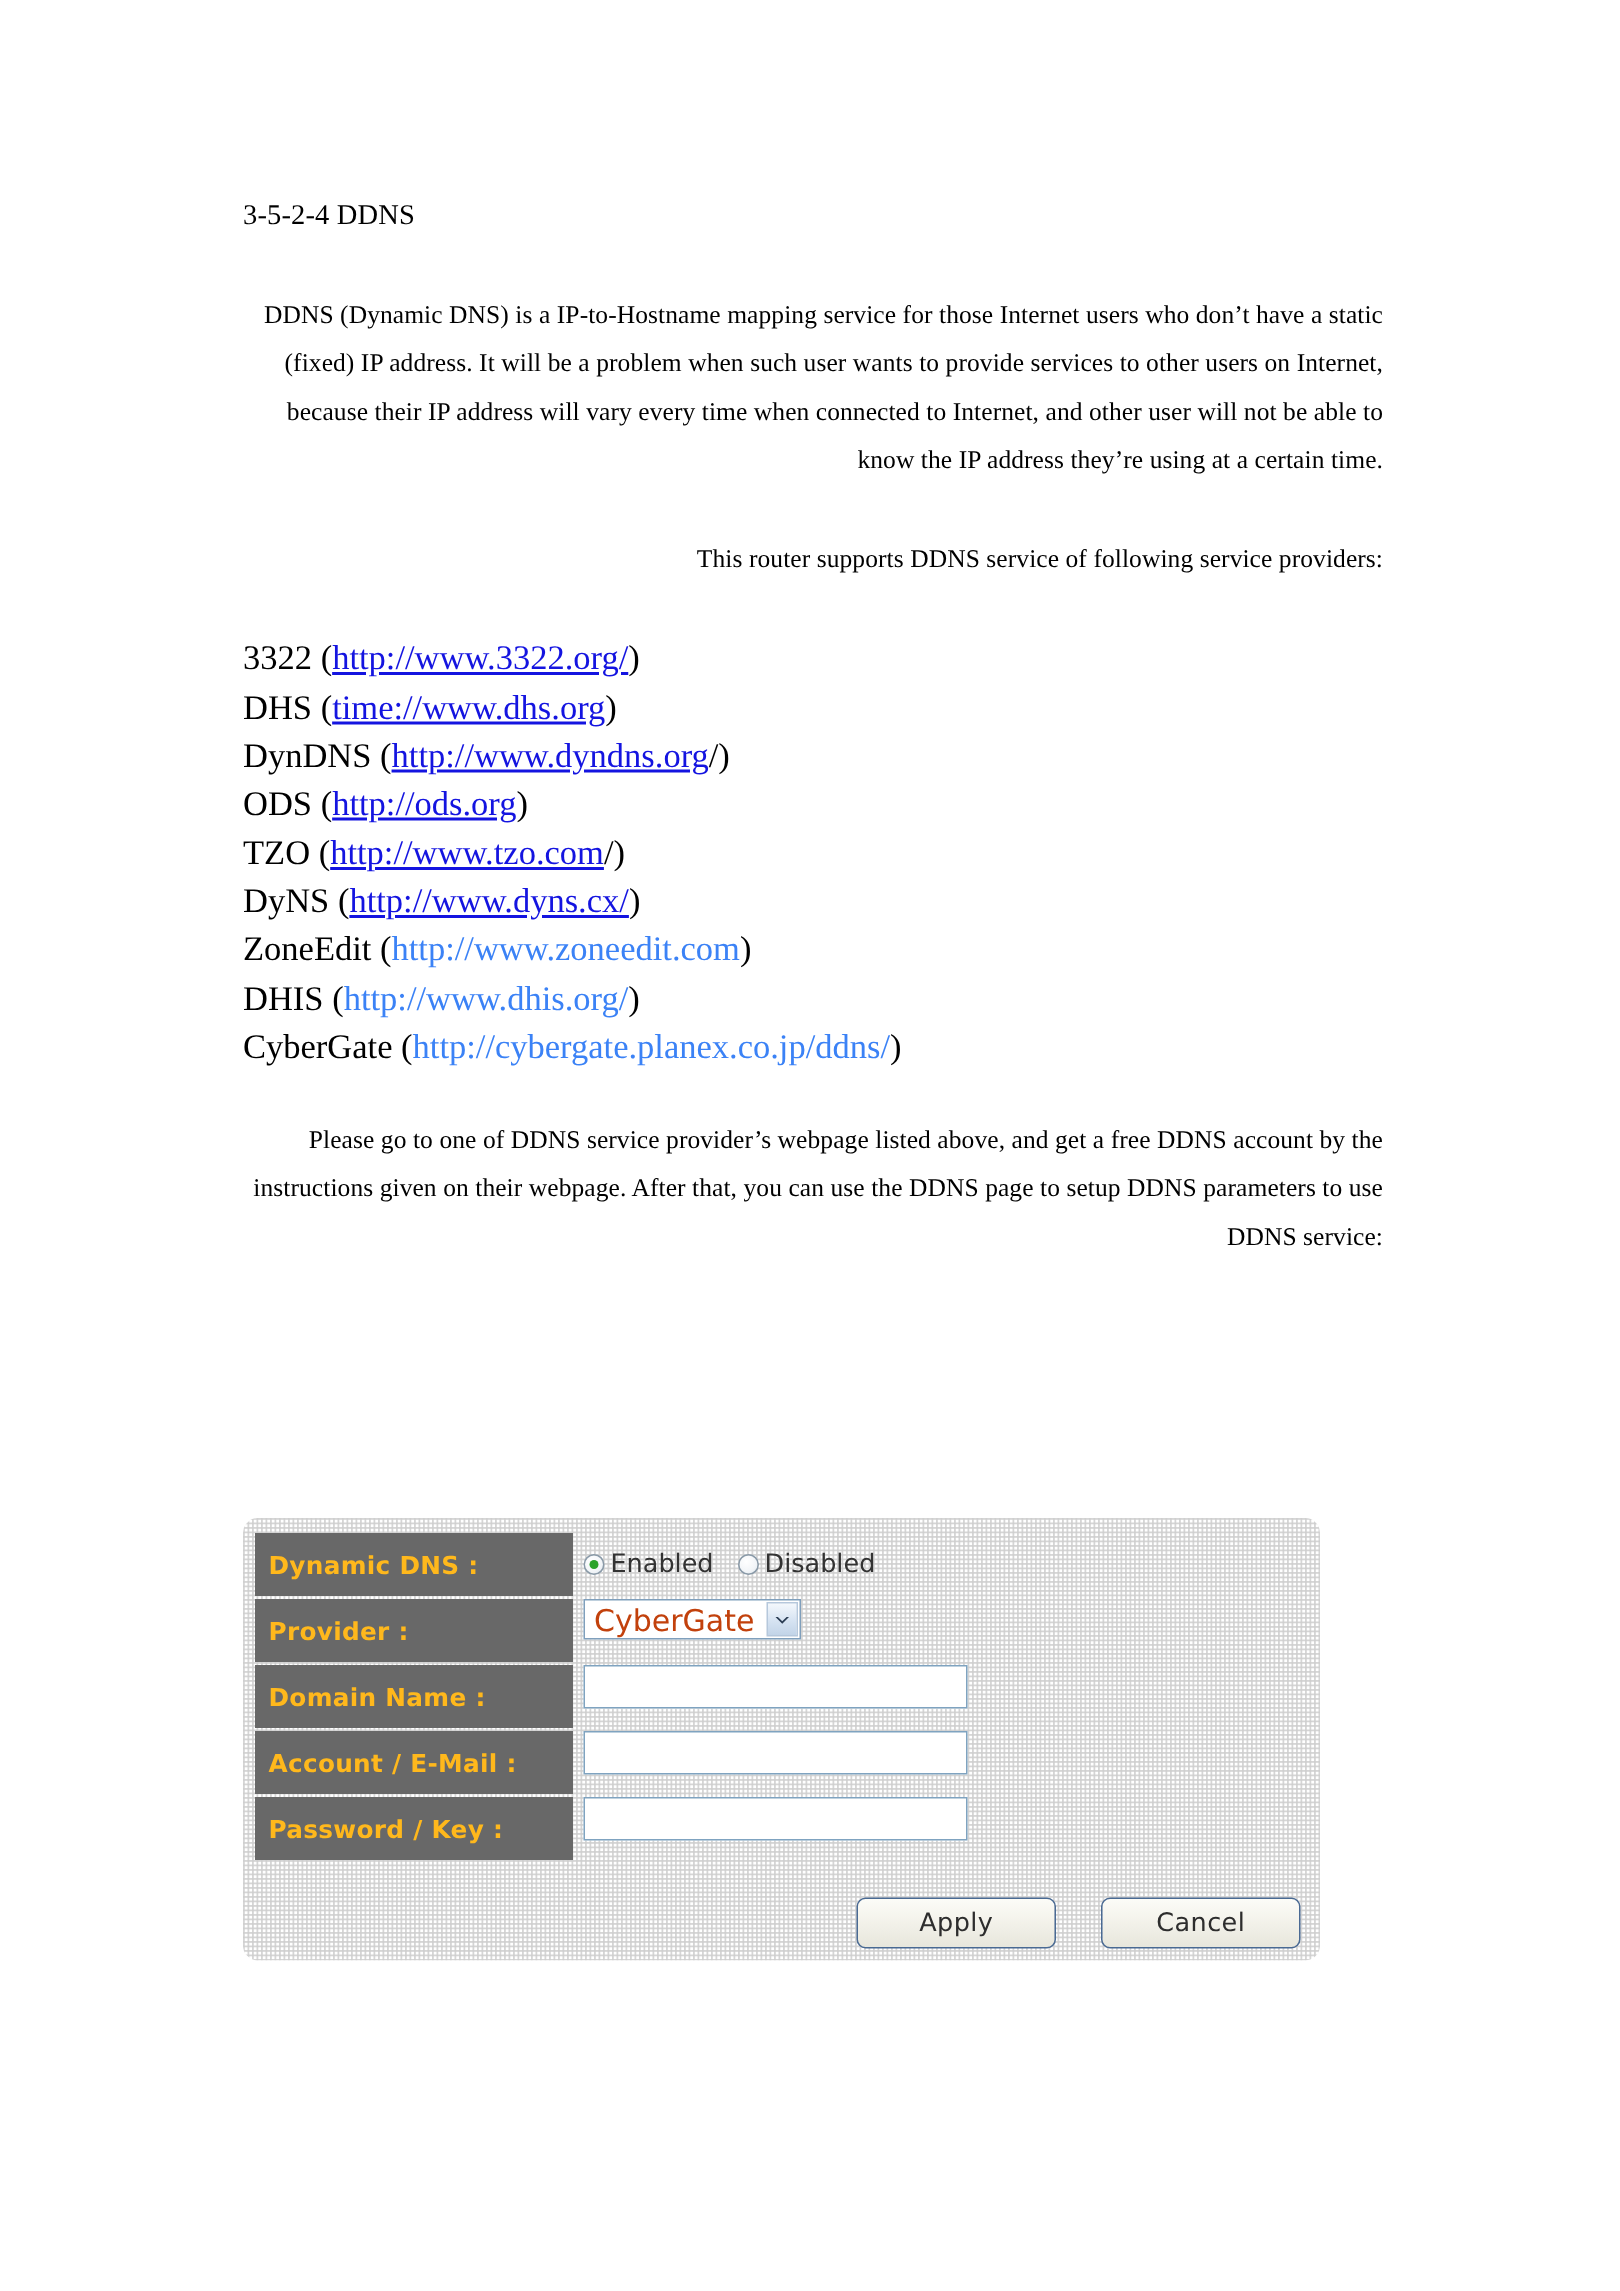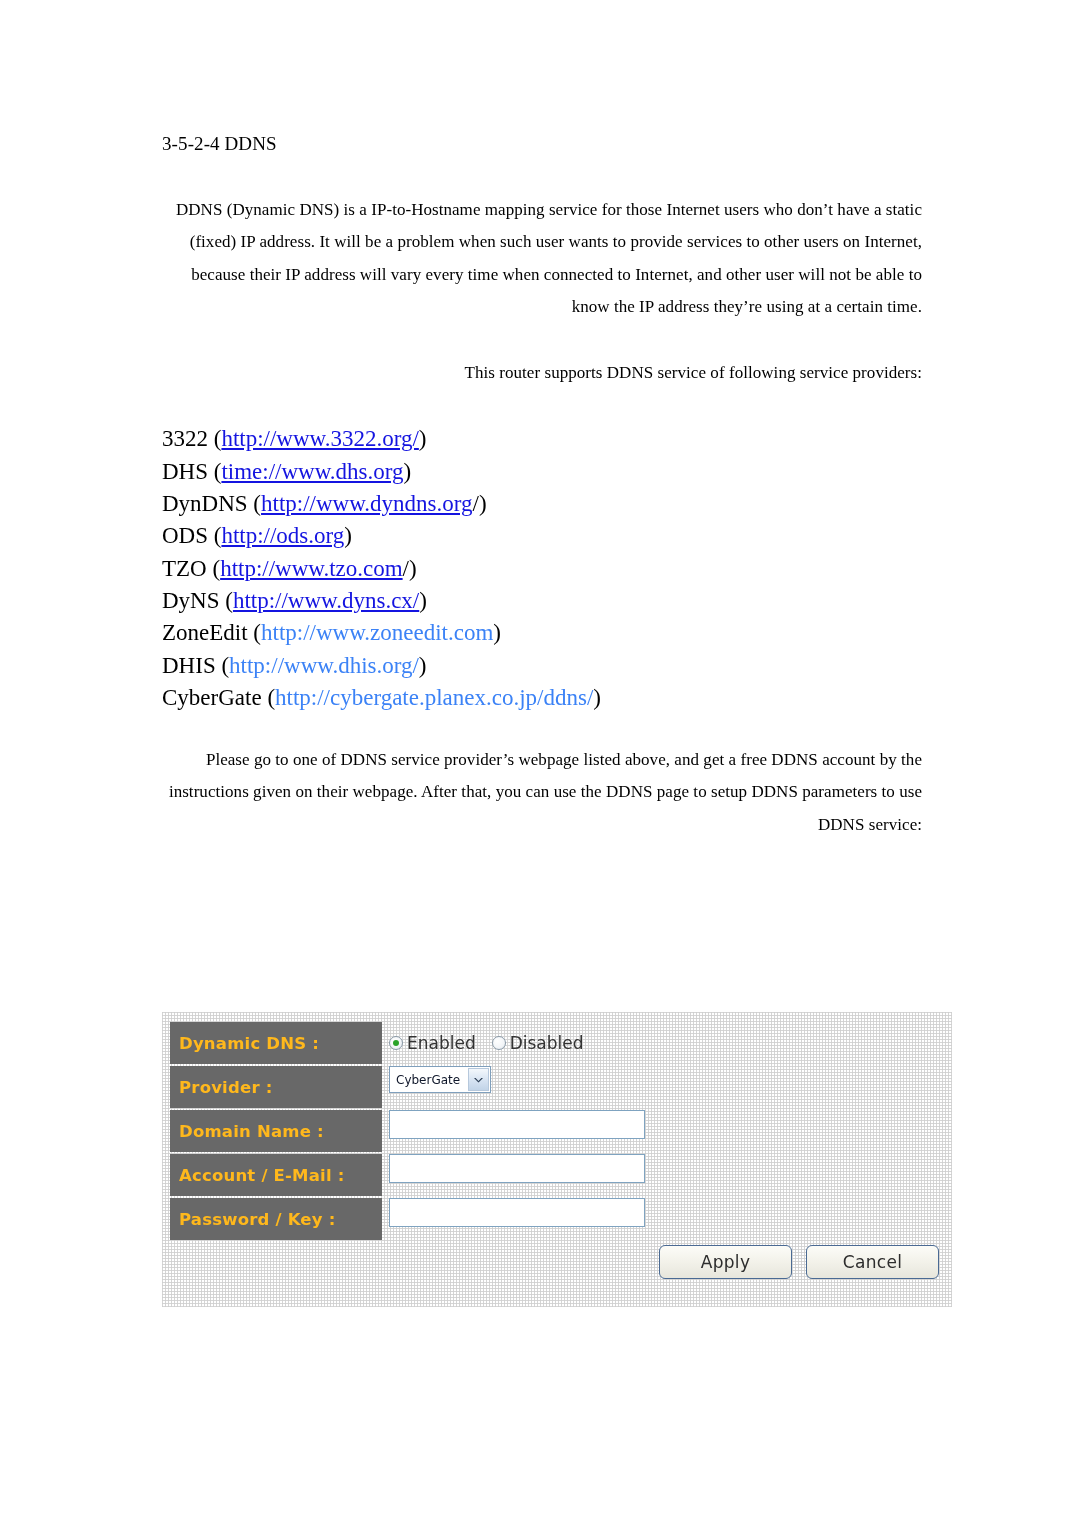--- a/index.html
+++ b/index.html
@@ -53,28 +53,29 @@
     color: #1414e0;
     text-decoration: underline;
   }
   .plainurl { color: #3b82f6; }
 
   
   .router-panel {
     position: absolute;
     left: 162px;
     top: 1012px;
-    width: 790px;
+    width: 718px;
     height: 295px;
     background-color: #ffffff;
     background-image:
       linear-gradient(90deg, rgba(206,206,206,0.85) 1px, transparent 1px),
       linear-gradient(180deg, rgba(206,206,206,0.85) 1px, transparent 1px);
     background-size: 3px 3px, 3px 3px;
     box-sizing: border-box;
+    border-radius: 10px;
   }
 
   .panel-inner {
     position: absolute;
     left: 8px;
     top: 10px;
     right: 8px;
     bottom: 8px;
   }
 
@@ -153,22 +154,22 @@
     display: inline-flex;
     align-items: center;
     height: 27px;
     border: 1px solid #7f9fbc;
     background: #ffffff;
     box-sizing: border-box;
     padding: 0 0 0 6px;
   }
   .xp-select .sel-value {
     font-family: "DejaVu Sans", "Liberation Sans", sans-serif;
-    font-size: 12px;
-    color: #0f172a;
+    font-size: 20px;
+    color: #c2410c;
     padding-right: 8px;
     line-height: 1;
   }
   .xp-select .sel-arrow {
     width: 21px;
     height: 23px;
     margin: 1px 1px 1px 0;
     background: linear-gradient(180deg, #f4f8fc 0%, #d6e3f2 55%, #c2d4e8 100%);
     border: 1px solid #b6c8dc;
     box-sizing: border-box;
@@ -190,24 +191,24 @@
     font-size: 15px;
     color: #222;
     padding: 0 4px;
     outline: none;
   }
 
   
   .button-bar {
     position: absolute;
     right: 5px;
-    bottom: 20px;
+    bottom: 0;
     display: flex;
     align-items: flex-end;
-    gap: 14px;
+    gap: 30px;
   }
   .xp-button {
     width: 133px;
     height: 34px;
     border: 1.6px solid #4a6a93;
     border-radius: 6px;
     background: linear-gradient(180deg, #fcfcf8 0%, #f3f2ea 48%, #e7e6dc 100%);
     font-family: "DejaVu Sans", "Liberation Sans", sans-serif;
     font-size: 17px;
     color: #2d2d2d;

